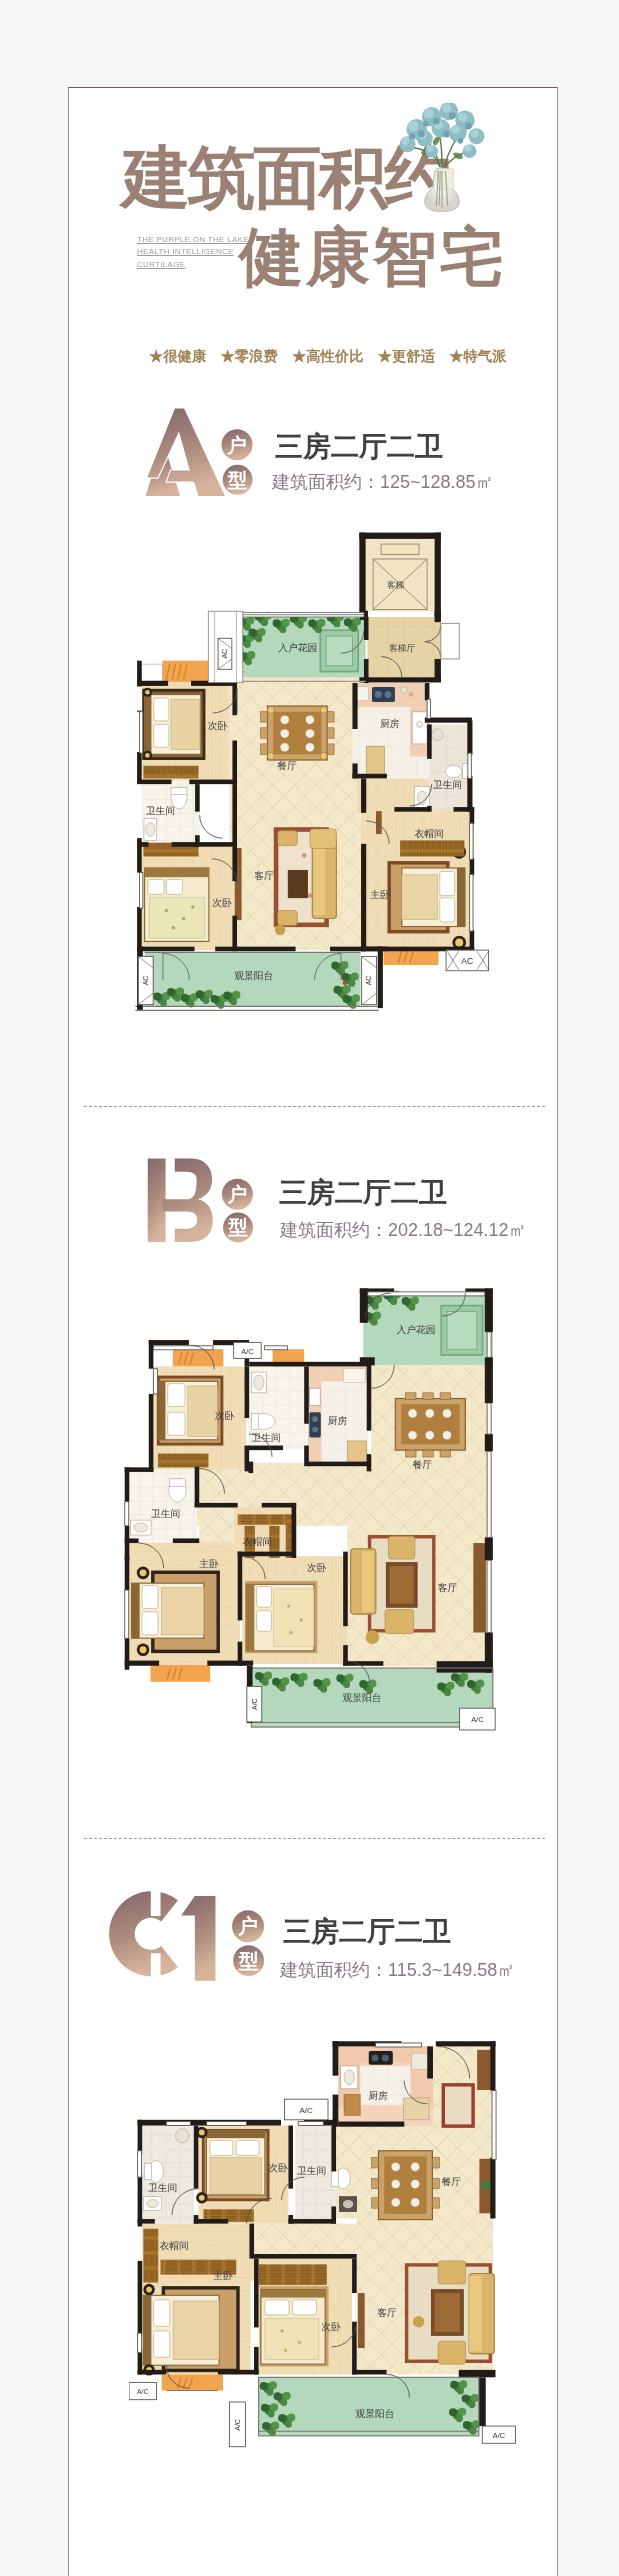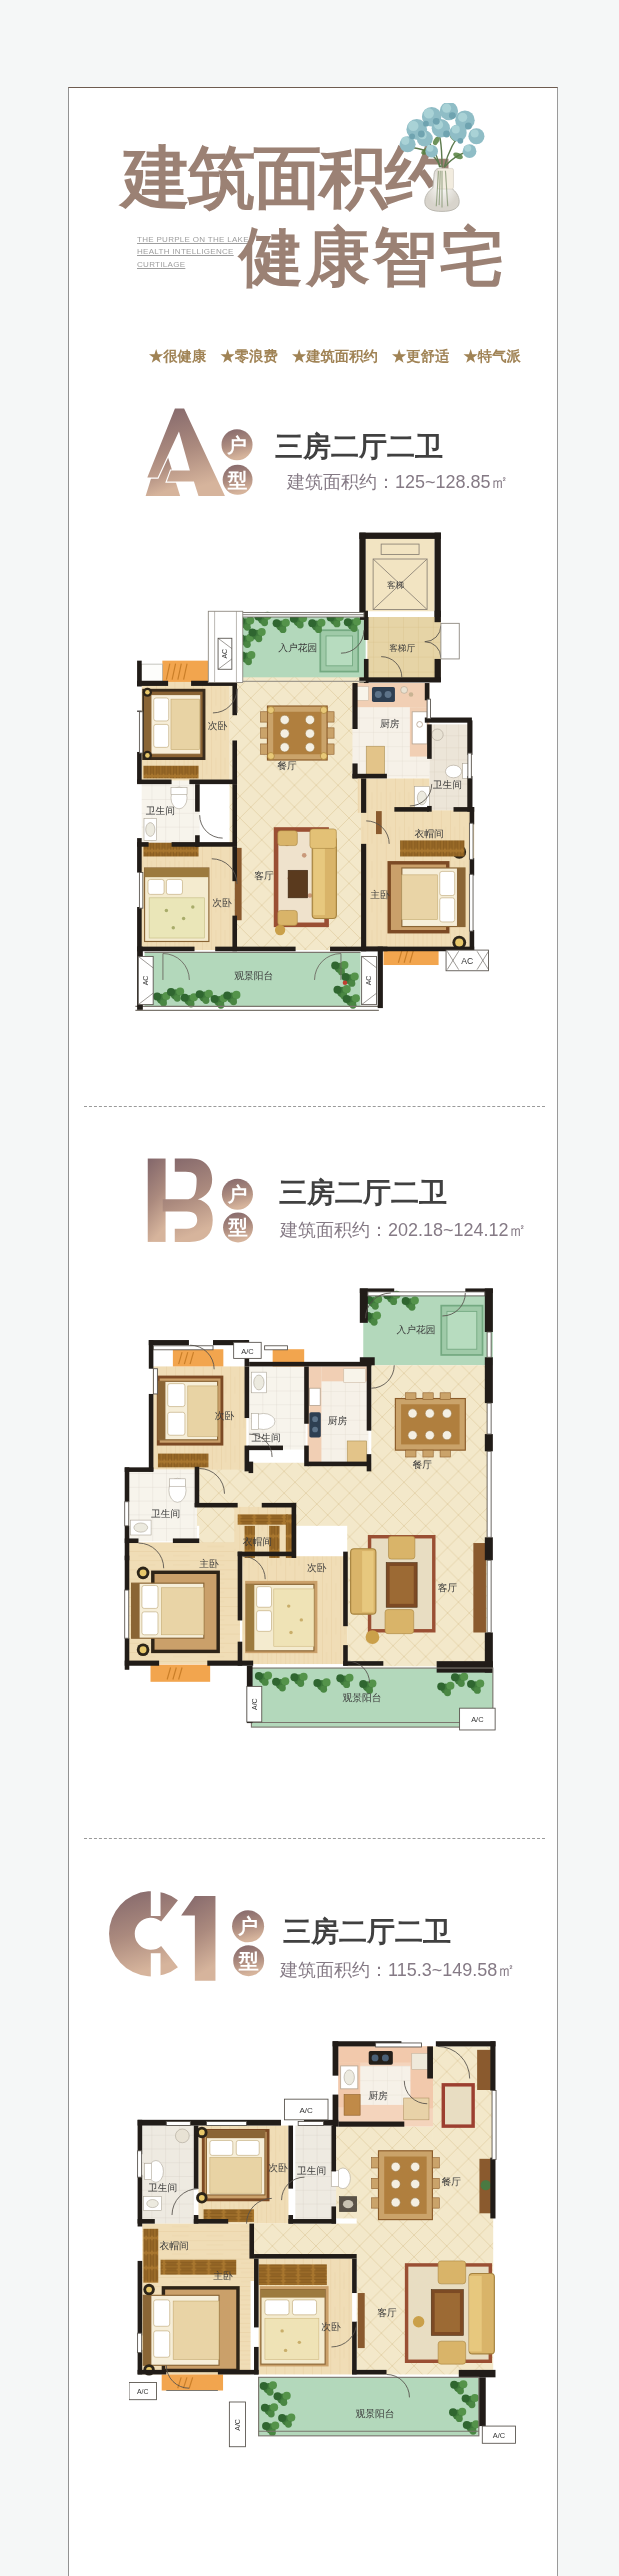--- a/index.html
+++ b/index.html
@@ -83,42 +83,42 @@
           <circle cx="98" cy="22" r="6"></circle>
           <circle cx="126" cy="40" r="6"></circle>
           <circle cx="88" cy="54" r="6"></circle>
           <circle cx="28" cy="58" r="5"></circle>
           <circle cx="112" cy="66" r="5"></circle>
           <circle cx="52" cy="36" r="5"></circle>
         </g>
 </g>
     </svg></div>
 
-<div class="abs tags" style="left:149px;top:347px;">★很健康　★零浪费　★建筑面积约　★更舒适　★特气派</div>
+<div class="abs tags" style="left:149px;top:347px;">★很健康　★零浪费　★高性价比　★更舒适　★特气派</div>
 
 <div class="abs" style="left:141px;top:405px;">
 <svg width="115" height="95" viewBox="0 0 200 165">
 <defs>
 <linearGradient id="gA" x1="0" y1="0" x2="0.25" y2="1">
           <stop offset="0" stop-color="#82666a"></stop>
           <stop offset="0.55" stop-color="#ab8a7e"></stop>
           <stop offset="1" stop-color="#d6b49c"></stop>
         </linearGradient>
 </defs>
 <polygon points="38,62 68,158 8,158" fill="url(#gA)"></polygon>
 <path d="M59,6 L75,6 L146,158 L100,158 L92,133 L45,133 L52,114 L85,114 L66,46 L29,126 L11,126 Z" fill="url(#gA)" stroke="#ffffff" stroke-width="4" paint-order="stroke"></path>
 <g fill="url(#gA)">
         <circle cx="167" cy="69" r="27"></circle>
         <circle cx="168" cy="130" r="26"></circle>
       </g>
 <text x="167" y="81" font-size="34" font-weight="bold" fill="#fff" text-anchor="middle" font-family="Liberation Sans,sans-serif">户</text>
 <text x="168" y="142" font-size="34" font-weight="bold" fill="#fff" text-anchor="middle" font-family="Liberation Sans,sans-serif">型</text>
 </svg></div>
 <div class="abs h-big" style="left:275px;top:428px;">三房二厅二卫</div>
-<div class="abs h-sub" style="left:287px;top:470px;">建筑面积约：125~128.85㎡</div>
+<div class="abs h-sub" style="left:272px;top:470px;">建筑面积约：125~128.85㎡</div>
 
 <div class="abs" style="left:129px;top:528px;">
 <svg width="382" height="491" viewBox="225 920 665 855" font-family="Liberation Sans,sans-serif">
 <defs>
 <pattern id="aTile" width="38" height="38" patternUnits="userSpaceOnUse">
           <rect width="38" height="38" fill="#f3e8ca"></rect>
           <path d="M0,19 L19,0 M19,38 L38,19 M0,19 L19,38 M19,0 L38,19" stroke="#dfcb9e" stroke-width="1.2" fill="none"></path>
         </pattern>
 <pattern id="aWood" width="16" height="60" patternUnits="userSpaceOnUse">
           <rect width="16" height="60" fill="#f0ddb6"></rect>

